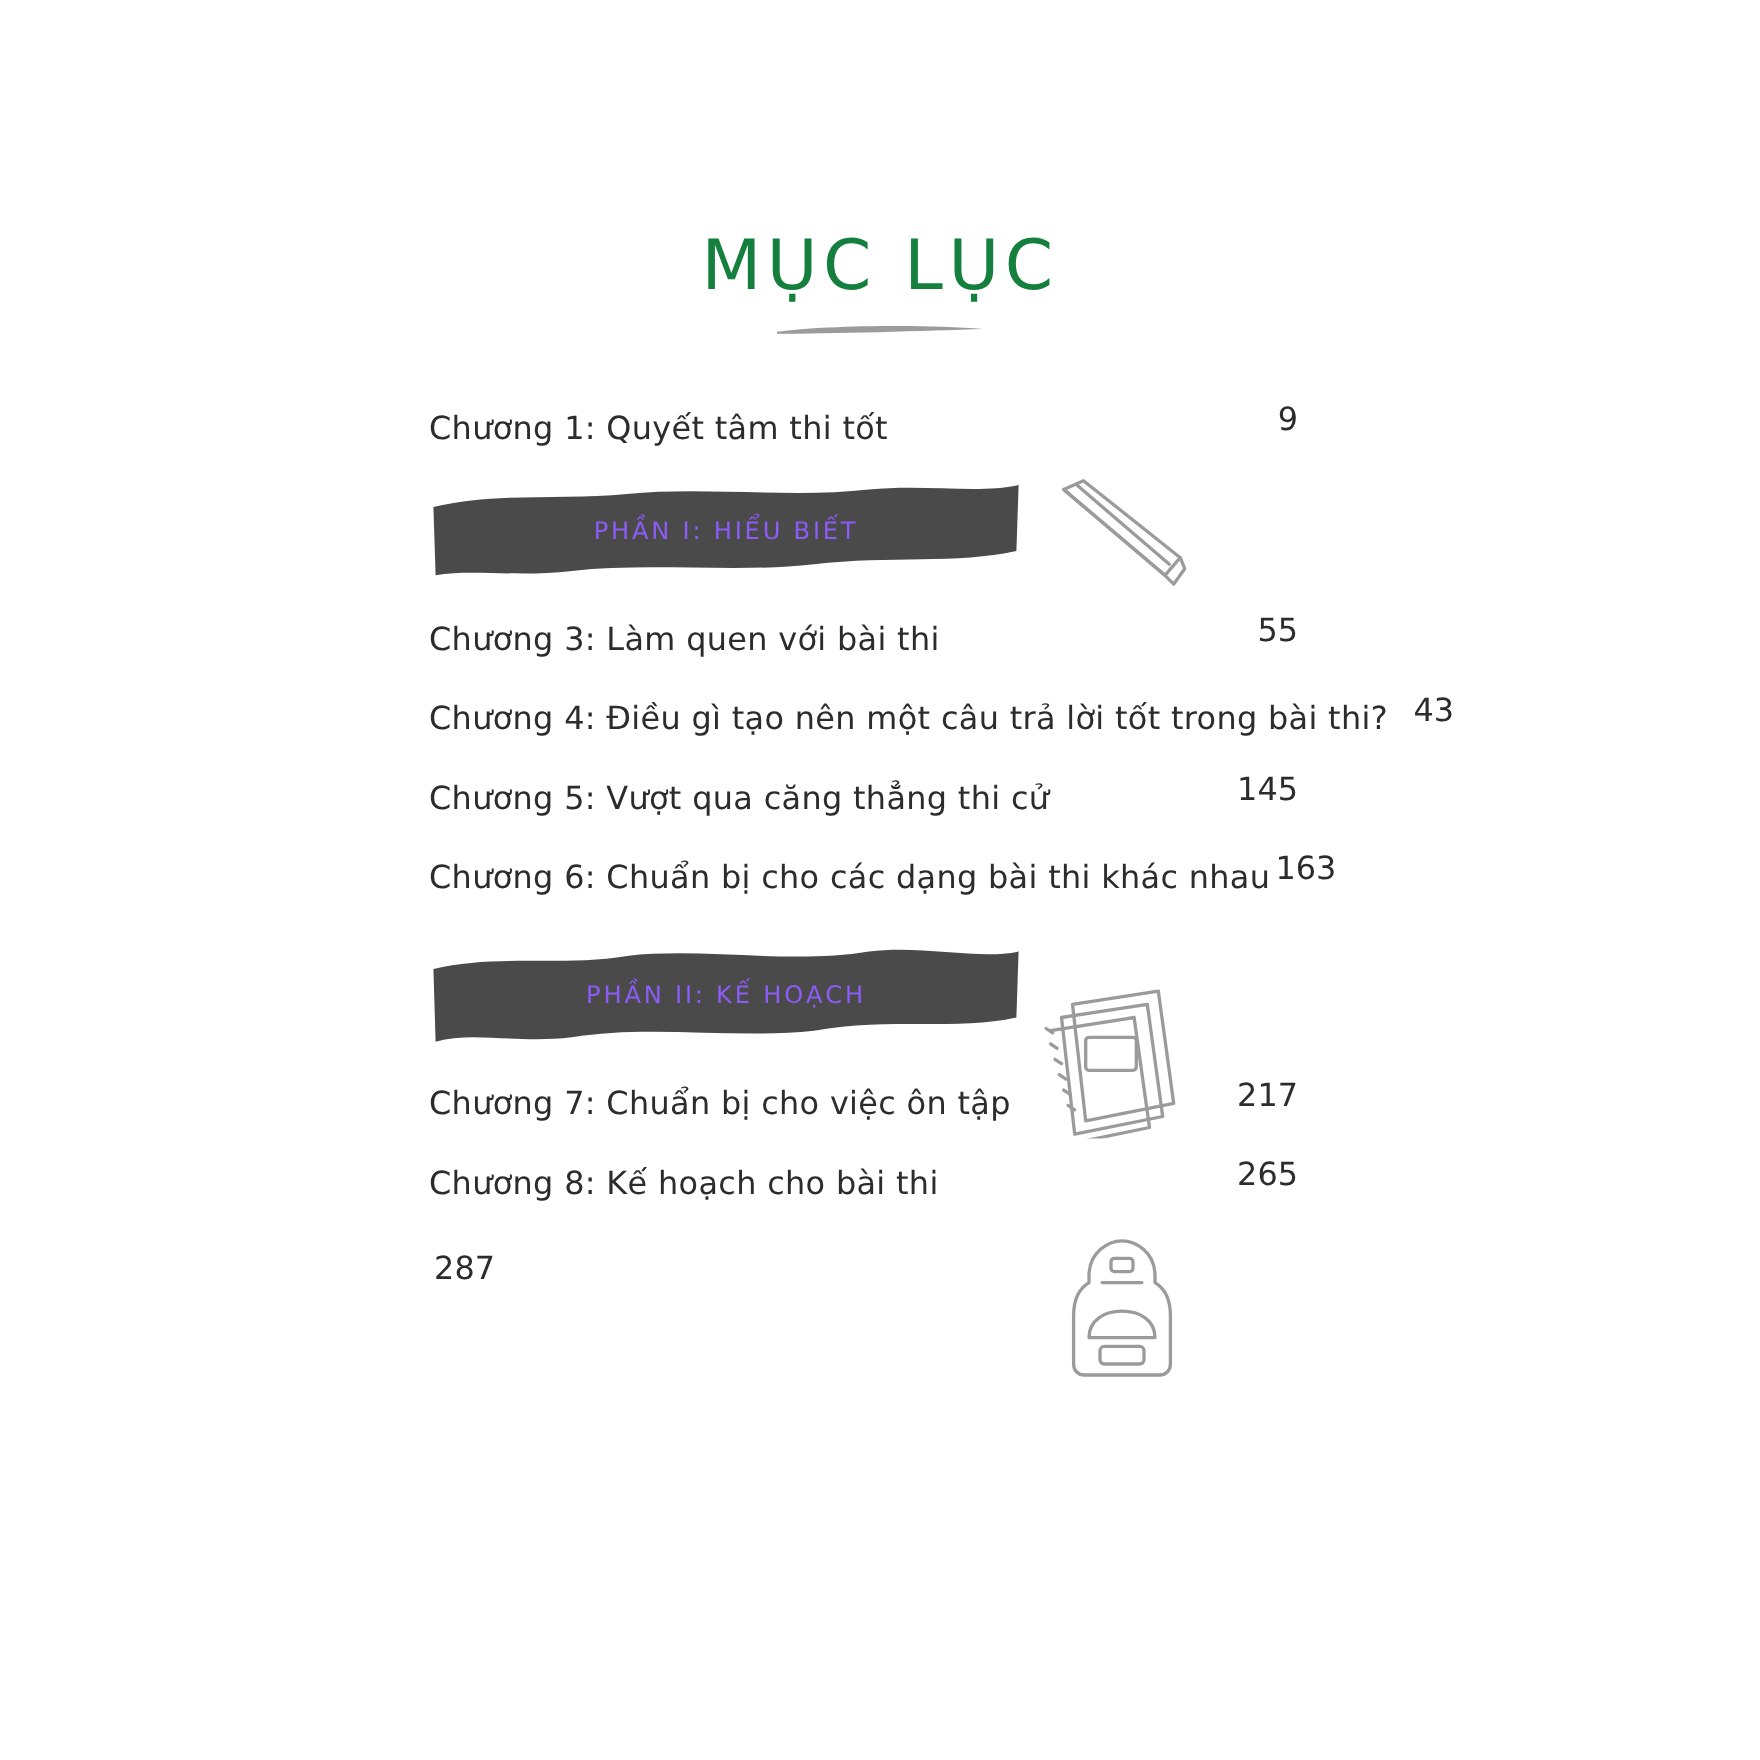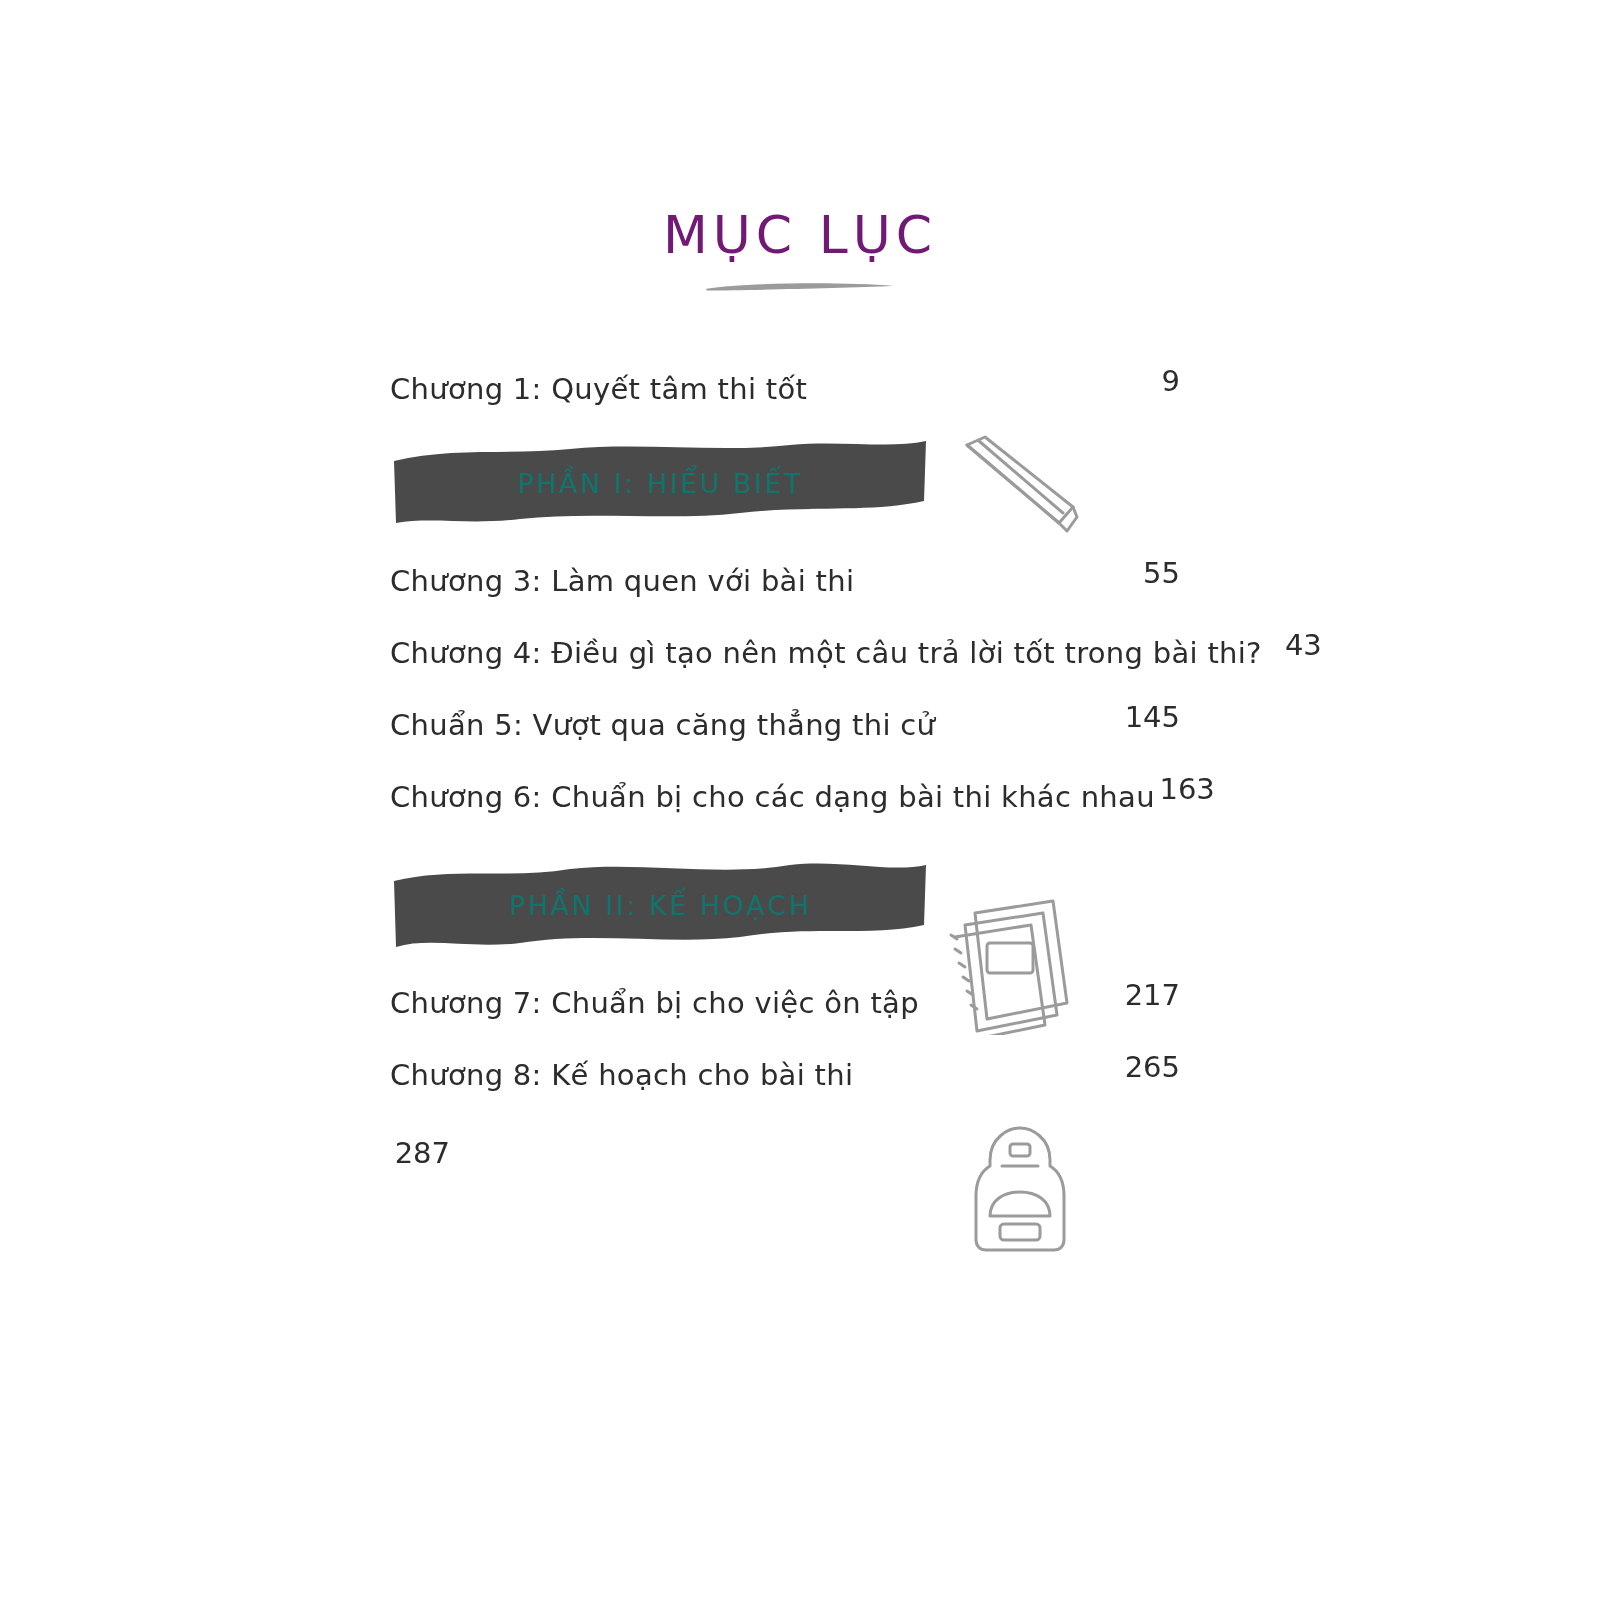--- a/index.html
+++ b/index.html
@@ -26,24 +26,24 @@
   
   .title-wrap {
     position: absolute;
     left: 0;
     top: 205px;
     width: 1600px;
     text-align: center;
   }
   .title {
     font-family: "DejaVu Sans", sans-serif;
-    font-size: 52px;
+    font-size: 63px;
     letter-spacing: 5px;
     font-weight: 400;
-    color: #701a75;
+    color: #15803d;
     display: inline-block;
   }
   .title-underline {
     display: block;
     margin: 14px auto 0 auto;
     width: 220px;
     height: 14px;
   }
 
   
@@ -84,22 +84,22 @@
     align-items: center;
     justify-content: center;
   }
   .banner svg {
     position: absolute;
     left: 0; top: 0;
   }
   .banner .banner-text {
     position: relative;
     z-index: 2;
-    color: #0f766e;
-    font-size: 27px;
+    color: #8b5cf6;
+    font-size: 22px;
     letter-spacing: 2.5px;
     white-space: nowrap;
     transform: translateY(2px);
   }
 
   
   .deco {
     position: absolute;
   }
   .deco-pen { left: 955px; top: 435px; }
@@ -175,21 +175,21 @@
       <span class="label">Chương 3: Làm quen với bài thi</span>
       <span class="page-num">55</span>
     </div>
 
     <div class="row">
       <span class="label">Chương 4: Điều gì tạo nên một câu trả lời tốt trong bài thi?</span>
       <span class="page-num">43</span>
     </div>
 
     <div class="row">
-      <span class="label">Chuẩn 5: Vượt qua căng thẳng thi cử</span>
+      <span class="label">Chương 5: Vượt qua căng thẳng thi cử</span>
       <span class="page-num">145</span>
     </div>
 
     <div class="row">
       <span class="label">Chương 6: Chuẩn bị cho các dạng bài thi khác nhau</span>
       <span class="page-num">163</span>
     </div>
 
     <div class="spacer-sm"></div>
 

